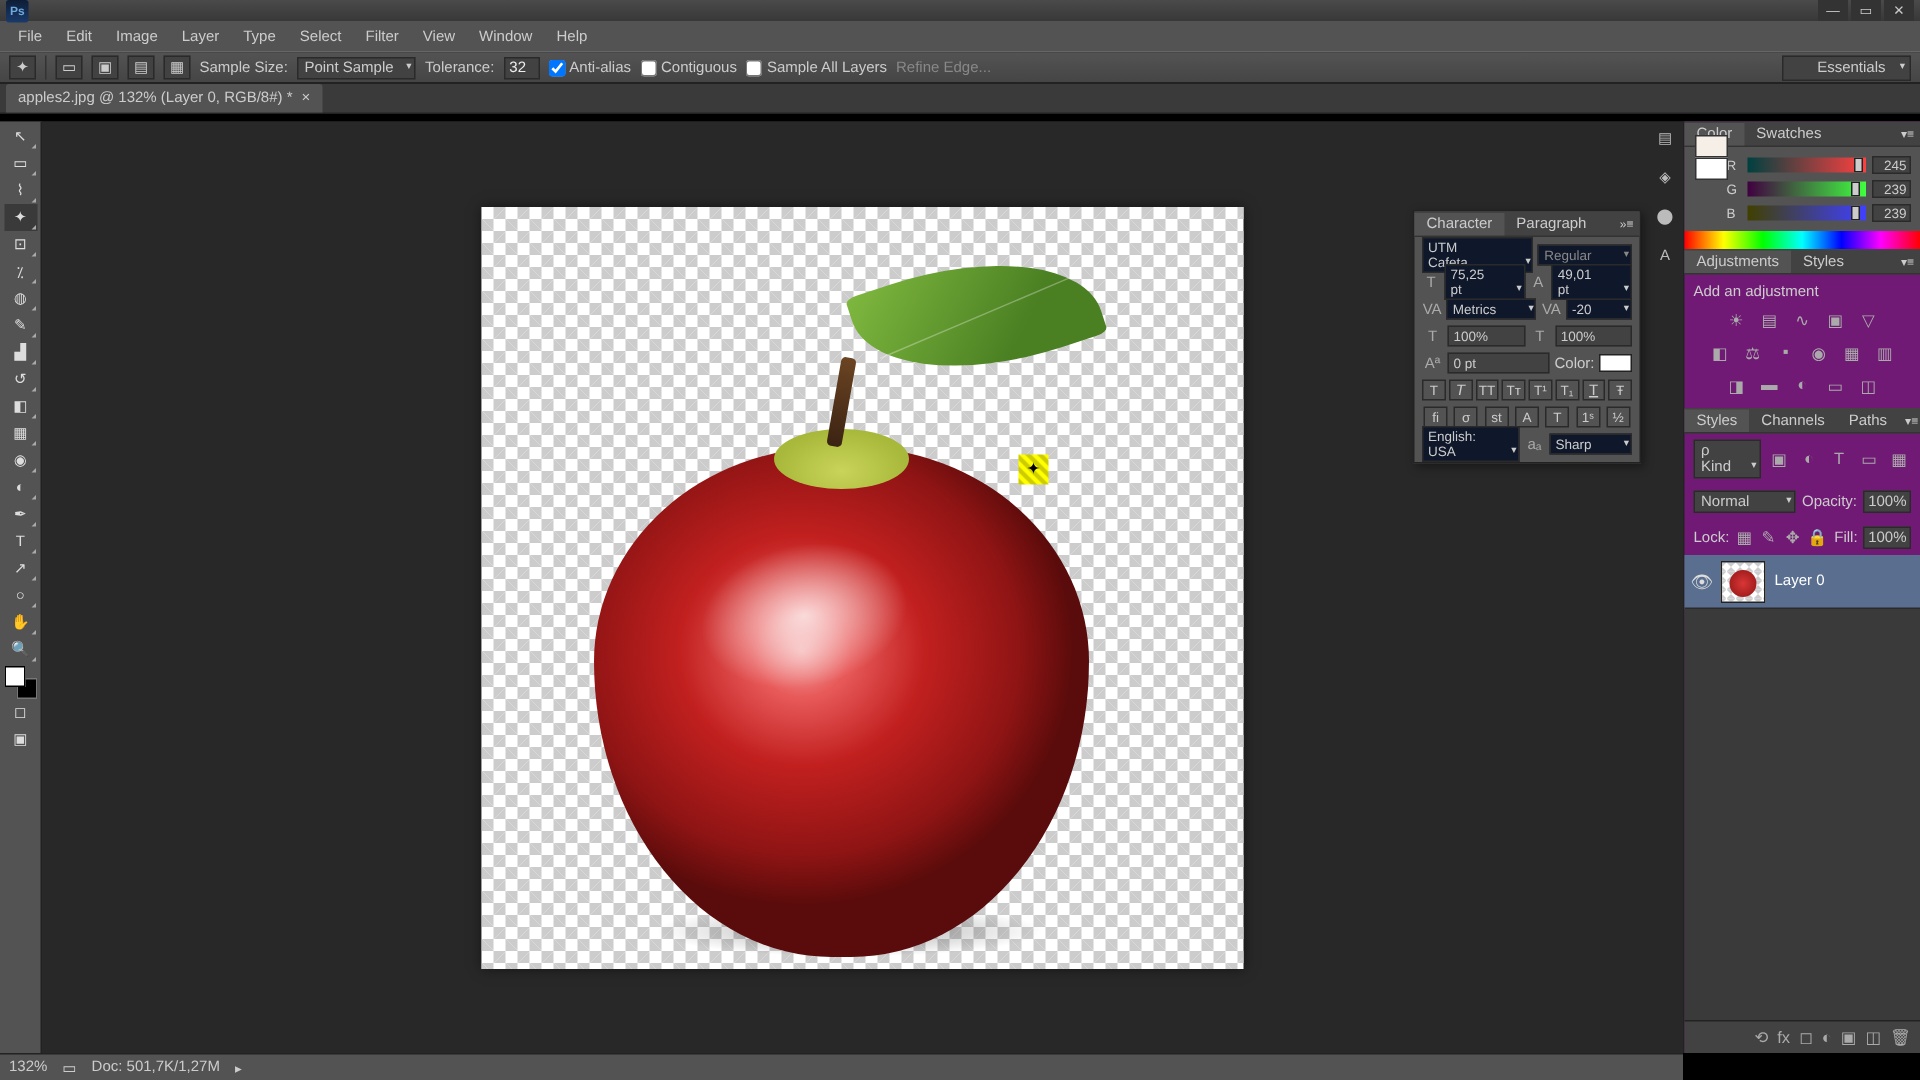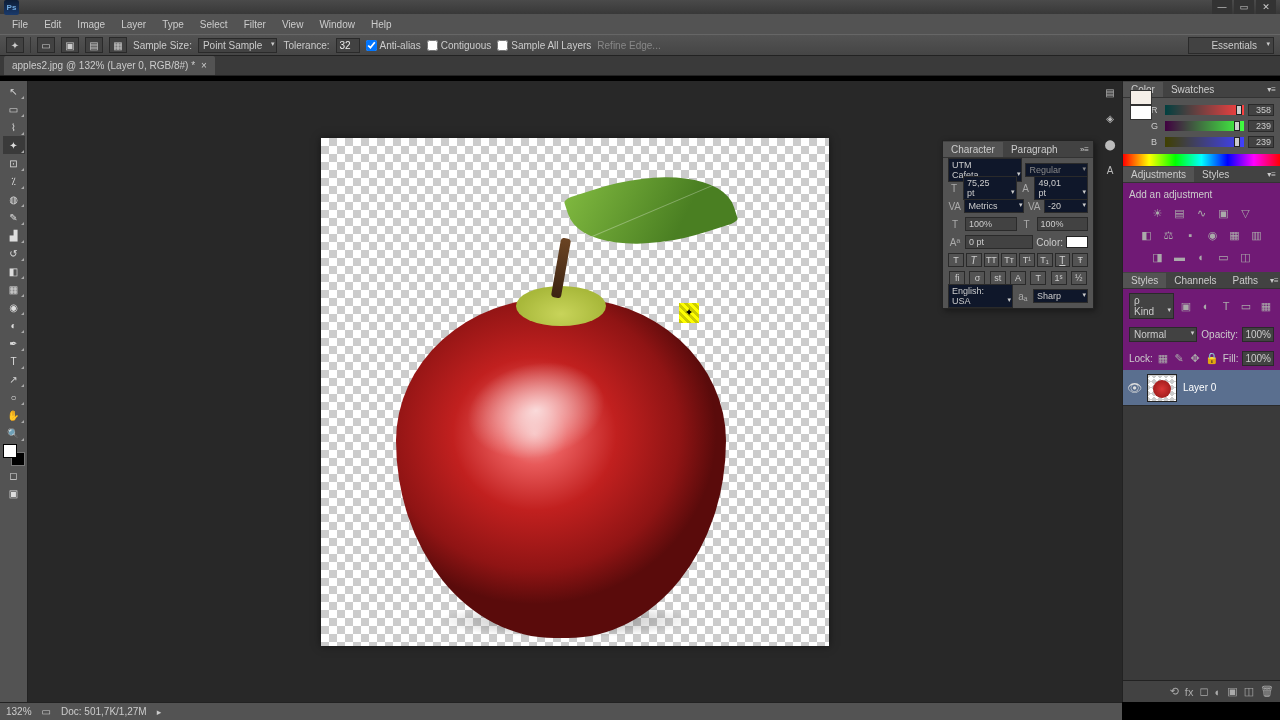--- a/index.html
+++ b/index.html
@@ -200,21 +200,21 @@
       <div class="panel-tab active">Color</div>
       <div class="panel-tab">Swatches</div>
       <div class="panel-menu">▾≡</div>
     </div>
     <div class="color-panel" style="position:relative;padding-left:28px">
       <div class="color-row">
         <span class="lab">R</span>
         <div class="slider-track slider-r">
             <div class="slider-thumb" style="right:2px"></div>
           </div>
-        <div class="color-val">358</div>
+        <div class="color-val">245</div>
       </div>
       <div class="color-row">
         <span class="lab">G</span>
         <div class="slider-track slider-g">
             <div class="slider-thumb" style="right:4px"></div>
           </div>
         <div class="color-val">239</div>
       </div>
       <div class="color-row">
         <span class="lab">B</span>

